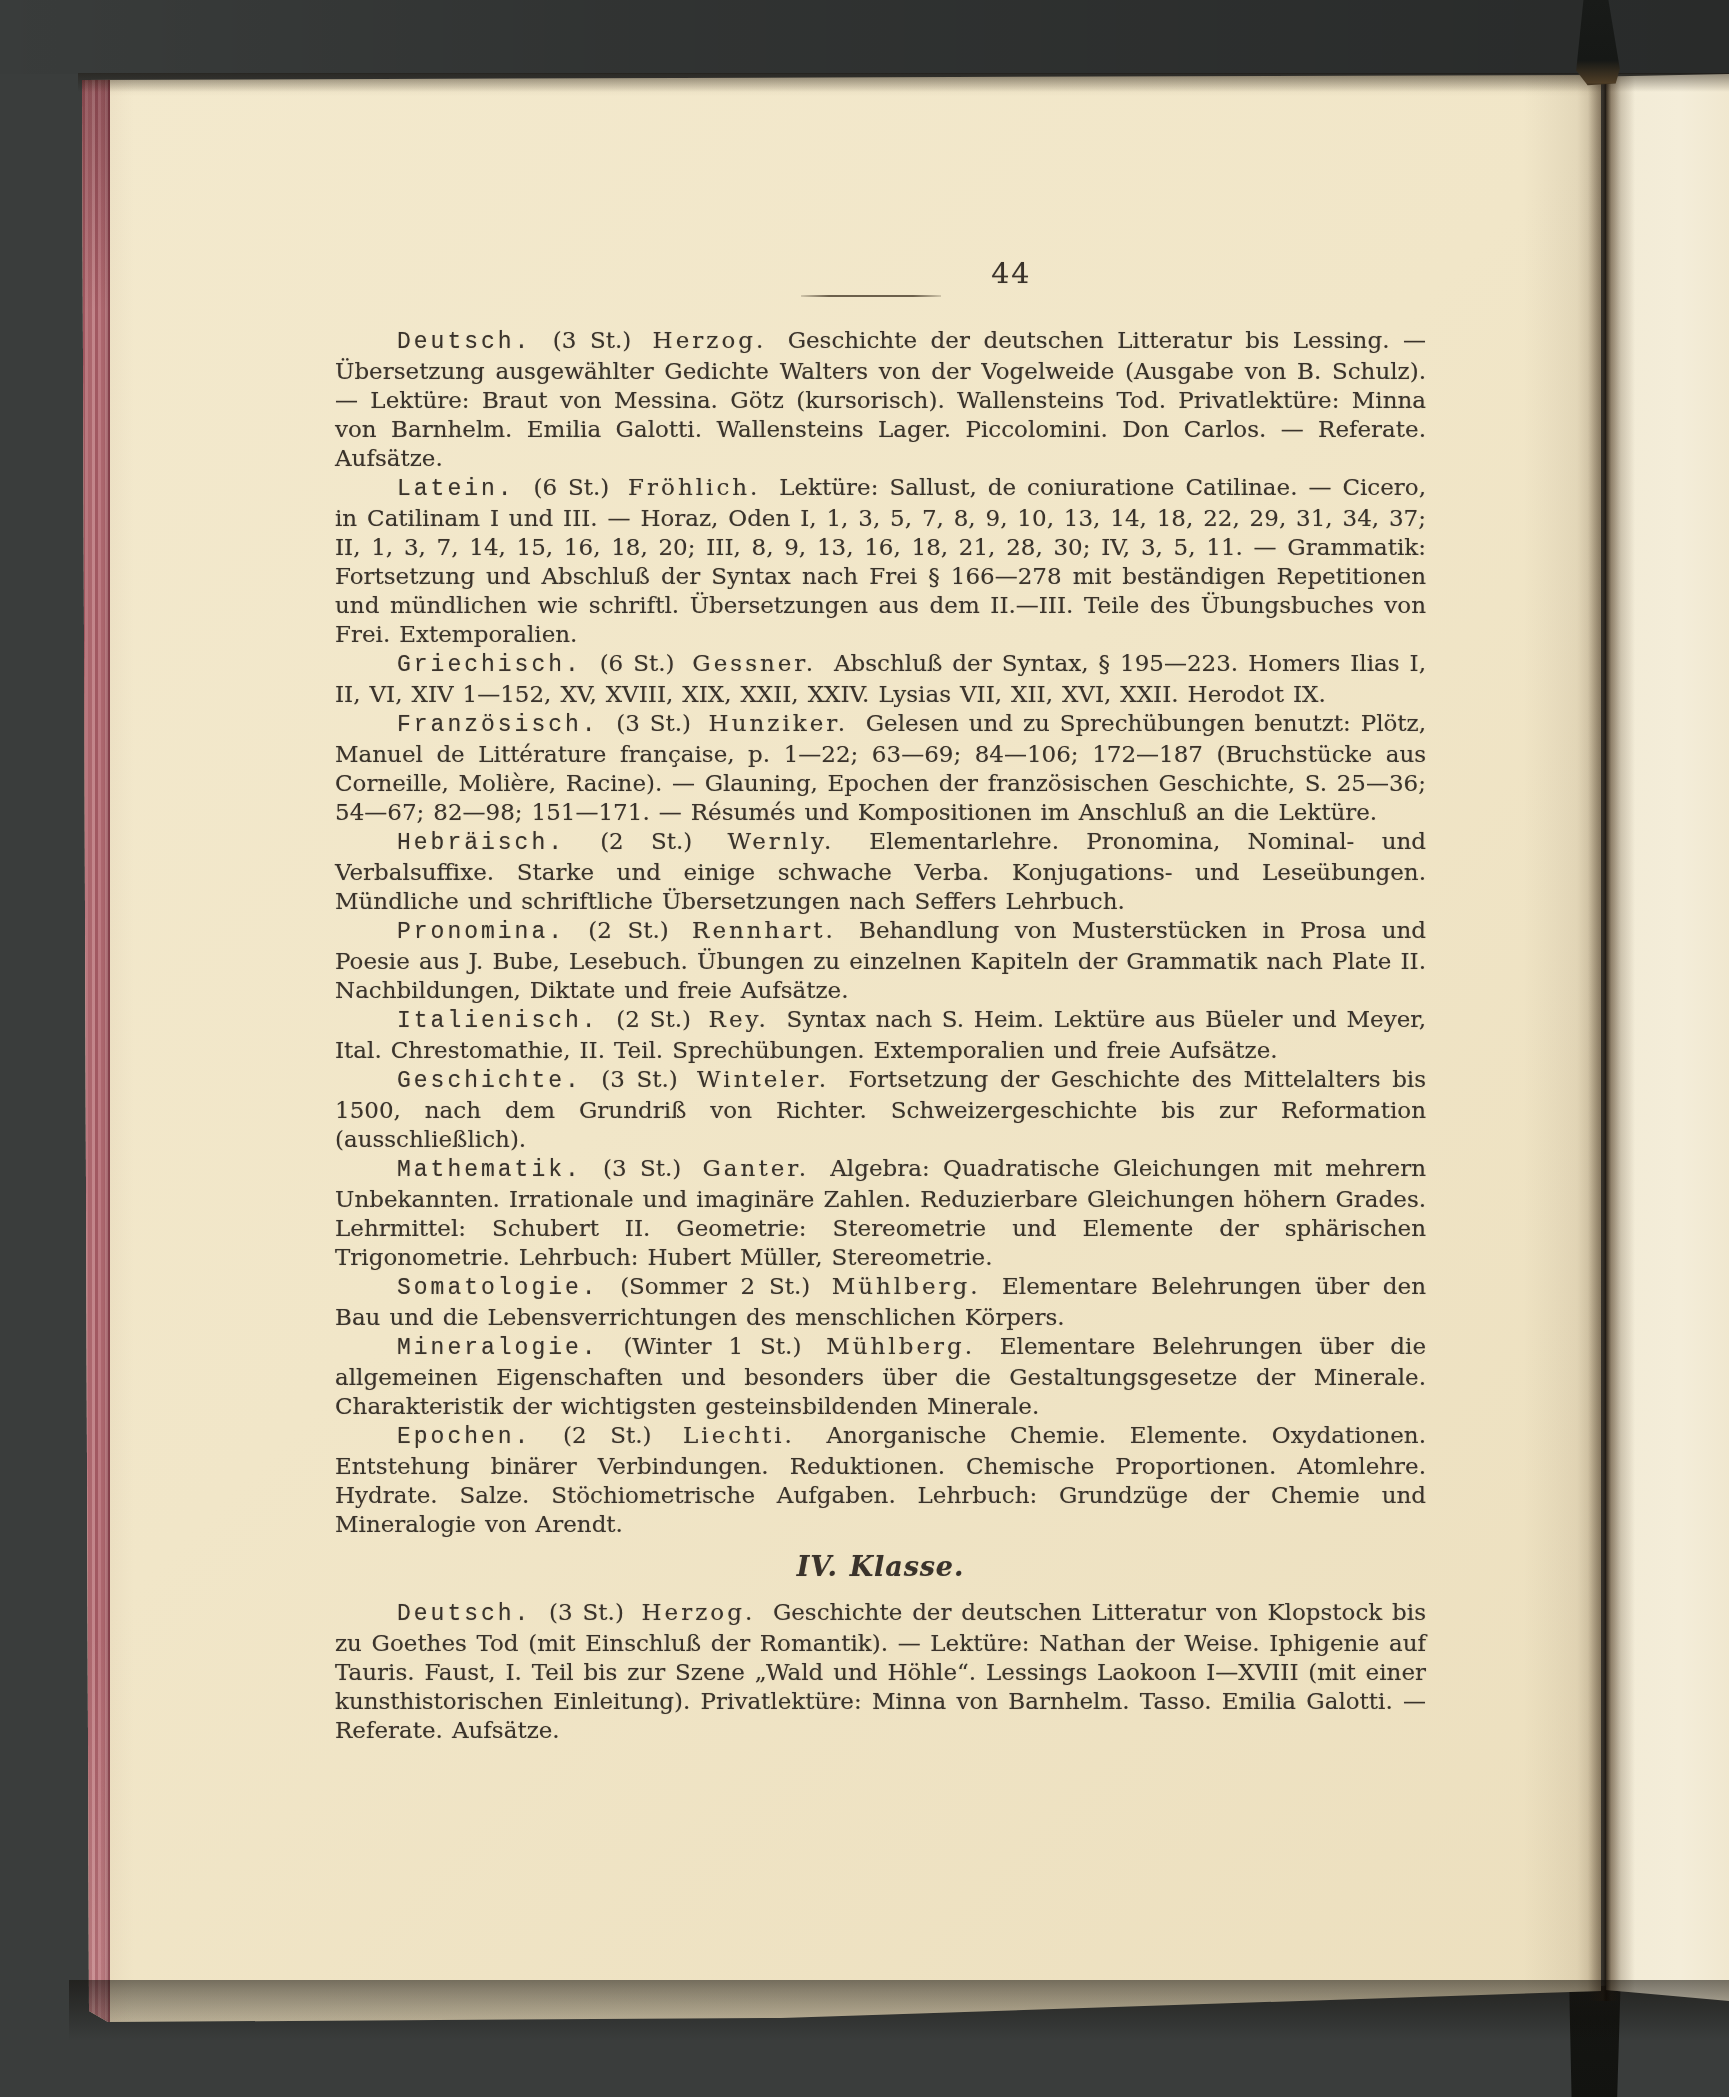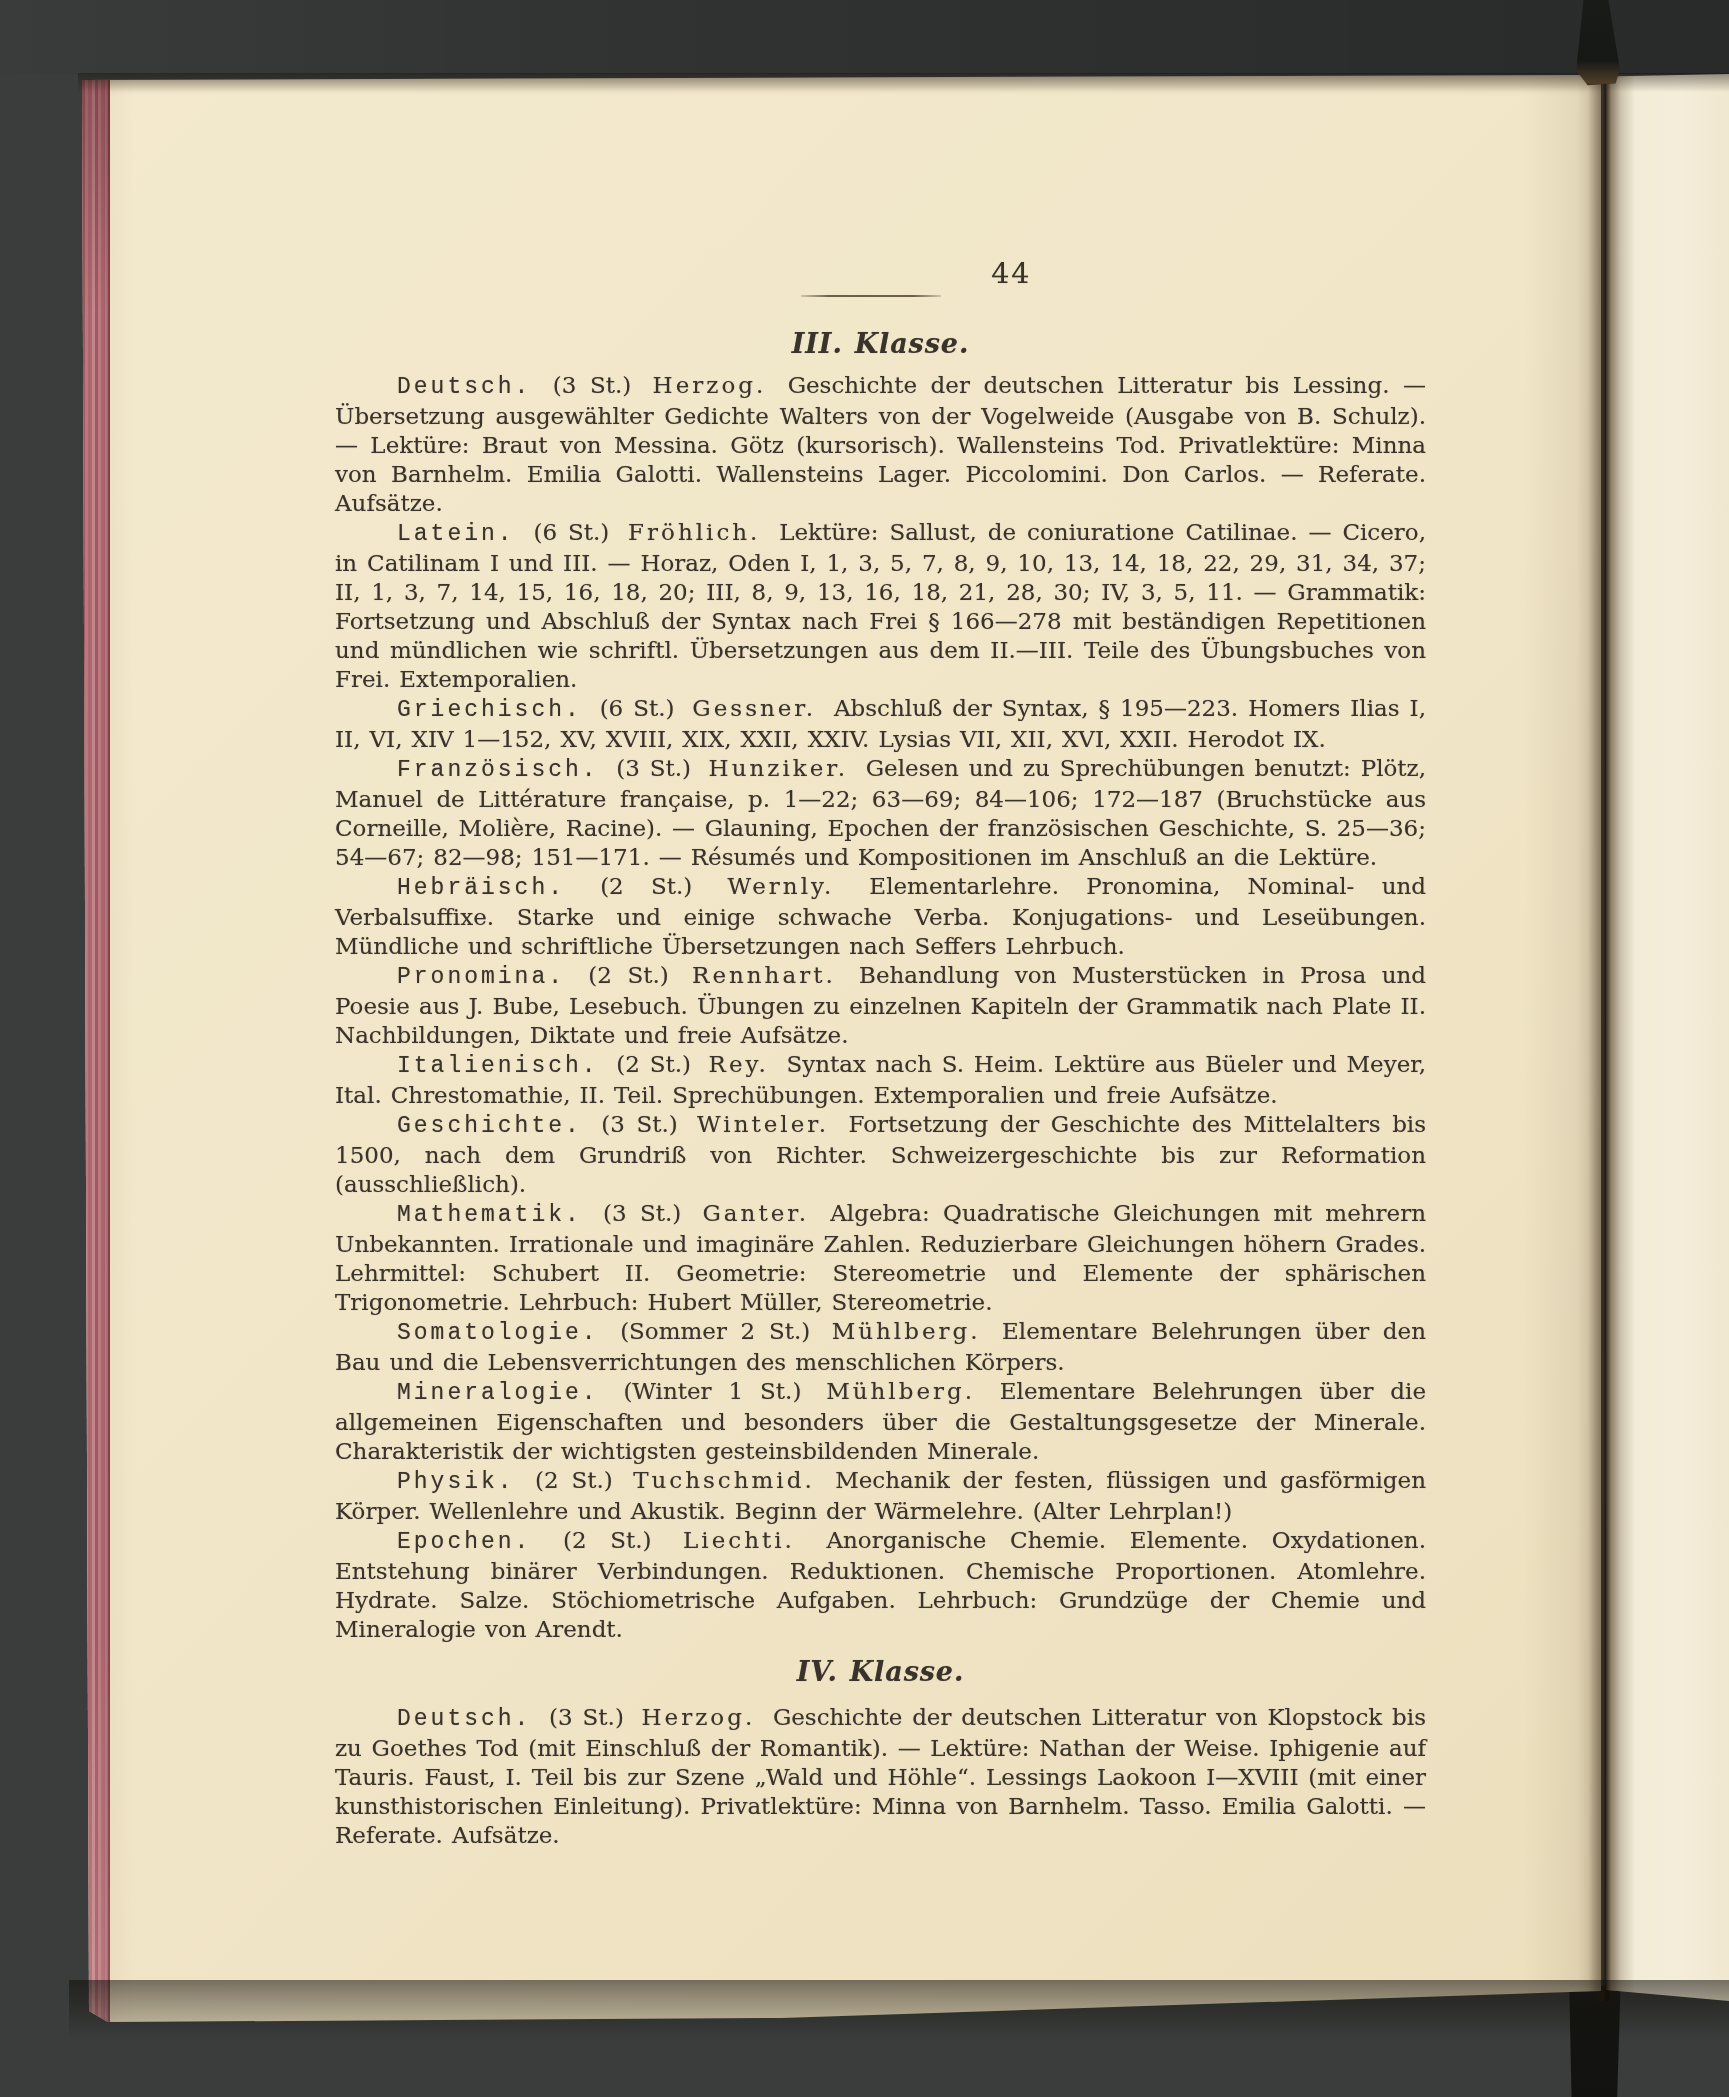--- a/index.html
+++ b/index.html
@@ -87,33 +87,31 @@
   </div>
 
   <div class="page">
     <div class="deckle"></div>
     <div class="page-inner-shade"></div>
 
     <div class="page-number ink">44</div>
     <div class="page-number-rule"></div>
 
     <div class="content">
-        <div class="klasse-heading">III. Klasse.</div>
         <p class="entry"><span class="subject">Deutsch.</span> <span class="hours">(3 St.)</span> <span class="teacher">Herzog.</span> <span class="bodytext">Geschichte der deutschen Litteratur bis Lessing. — Übersetzung ausgewählter Gedichte Walters von der Vogelweide (Ausgabe von B. Schulz). — Lektüre: Braut von Messina. Götz (kursorisch). Wallensteins Tod. Privatlektüre: Minna von Barnhelm. Emilia Galotti. Wallensteins Lager. Piccolomini. Don Carlos. — Referate. Aufsätze.</span></p>
         <p class="entry"><span class="subject">Latein.</span> <span class="hours">(6 St.)</span> <span class="teacher">Fröhlich.</span> <span class="bodytext">Lektüre: Sallust, de coniuratione Catilinae. — Cicero, in Catilinam I und III. — Horaz, Oden I, 1, 3, 5, 7, 8, 9, 10, 13, 14, 18, 22, 29, 31, 34, 37; II, 1, 3, 7, 14, 15, 16, 18, 20; III, 8, 9, 13, 16, 18, 21, 28, 30; IV, 3, 5, 11. — Grammatik: Fortsetzung und Abschluß der Syntax nach Frei § 166—278 mit beständigen Repetitionen und mündlichen wie schriftl. Übersetzungen aus dem II.—III. Teile des Übungsbuches von Frei. Extemporalien.</span></p>
         <p class="entry"><span class="subject">Griechisch.</span> <span class="hours">(6 St.)</span> <span class="teacher">Gessner.</span> <span class="bodytext">Abschluß der Syntax, § 195—223. Homers Ilias I, II, VI, XIV 1—152, XV, XVIII, XIX, XXII, XXIV. Lysias VII, XII, XVI, XXII. Herodot IX.</span></p>
         <p class="entry"><span class="subject">Französisch.</span> <span class="hours">(3 St.)</span> <span class="teacher">Hunziker.</span> <span class="bodytext">Gelesen und zu Sprechübungen benutzt: Plötz, Manuel de Littérature française, p. 1—22; 63—69; 84—106; 172—187 (Bruchstücke aus Corneille, Molière, Racine). — Glauning, Epochen der französischen Geschichte, S. 25—36; 54—67; 82—98; 151—171. — Résumés und Kompositionen im Anschluß an die Lektüre.</span></p>
         <p class="entry"><span class="subject">Hebräisch.</span> <span class="hours">(2 St.)</span> <span class="teacher">Wernly.</span> <span class="bodytext">Elementarlehre. Pronomina, Nominal- und Verbalsuffixe. Starke und einige schwache Verba. Konjugations- und Leseübungen. Mündliche und schriftliche Übersetzungen nach Seffers Lehrbuch.</span></p>
         <p class="entry"><span class="subject">Pronomina.</span> <span class="hours">(2 St.)</span> <span class="teacher">Rennhart.</span> <span class="bodytext">Behandlung von Musterstücken in Prosa und Poesie aus J. Bube, Lesebuch. Übungen zu einzelnen Kapiteln der Grammatik nach Plate II. Nachbildungen, Diktate und freie Aufsätze.</span></p>
         <p class="entry"><span class="subject">Italienisch.</span> <span class="hours">(2 St.)</span> <span class="teacher">Rey.</span> <span class="bodytext">Syntax nach S. Heim. Lektüre aus Büeler und Meyer, Ital. Chrestomathie, II. Teil. Sprechübungen. Extemporalien und freie Aufsätze.</span></p>
         <p class="entry"><span class="subject">Geschichte.</span> <span class="hours">(3 St.)</span> <span class="teacher">Winteler.</span> <span class="bodytext">Fortsetzung der Geschichte des Mittelalters bis 1500, nach dem Grundriß von Richter. Schweizergeschichte bis zur Reformation (ausschließlich).</span></p>
         <p class="entry"><span class="subject">Mathematik.</span> <span class="hours">(3 St.)</span> <span class="teacher">Ganter.</span> <span class="bodytext">Algebra: Quadratische Gleichungen mit mehrern Unbekannten. Irrationale und imaginäre Zahlen. Reduzierbare Gleichungen höhern Grades. Lehrmittel: Schubert II. Geometrie: Stereometrie und Elemente der sphärischen Trigonometrie. Lehrbuch: Hubert Müller, Stereometrie.</span></p>
         <p class="entry"><span class="subject">Somatologie.</span> <span class="hours">(Sommer 2 St.)</span> <span class="teacher">Mühlberg.</span> <span class="bodytext">Elementare Belehrungen über den Bau und die Lebensverrichtungen des menschlichen Körpers.</span></p>
         <p class="entry"><span class="subject">Mineralogie.</span> <span class="hours">(Winter 1 St.)</span> <span class="teacher">Mühlberg.</span> <span class="bodytext">Elementare Belehrungen über die allgemeinen Eigenschaften und besonders über die Gestaltungsgesetze der Minerale. Charakteristik der wichtigsten gesteinsbildenden Minerale.</span></p>
-        <p class="entry"><span class="subject">Physik.</span> <span class="hours">(2 St.)</span> <span class="teacher">Tuchschmid.</span> <span class="bodytext">Mechanik der festen, flüssigen und gasförmigen Körper. Wellenlehre und Akustik. Beginn der Wärmelehre. (Alter Lehrplan!)</span></p>
         <p class="entry"><span class="subject">Epochen.</span> <span class="hours">(2 St.)</span> <span class="teacher">Liechti.</span> <span class="bodytext">Anorganische Chemie. Elemente. Oxydationen. Entstehung binärer Verbindungen. Reduktionen. Chemische Proportionen. Atomlehre. Hydrate. Salze. Stöchiometrische Aufgaben. Lehrbuch: Grundzüge der Chemie und Mineralogie von Arendt.</span></p>
         <div class="klasse-heading">IV. Klasse.</div>
         <p class="entry"><span class="subject">Deutsch.</span> <span class="hours">(3 St.)</span> <span class="teacher">Herzog.</span> <span class="bodytext">Geschichte der deutschen Litteratur von Klopstock bis zu Goethes Tod (mit Einschluß der Romantik). — Lektüre: Nathan der Weise. Iphigenie auf Tauris. Faust, I. Teil bis zur Szene „Wald und Höhle“. Lessings Laokoon I—XVIII (mit einer kunsthistorischen Einleitung). Privatlektüre: Minna von Barnhelm. Tasso. Emilia Galotti. — Referate. Aufsätze.</span></p>
       </div>
   </div>
 
   <div class="gutter"></div>
   <div class="top-edge-shadow"></div>
   <div class="bottom-shadow"></div>
   <div class="ribbon-top"></div>

